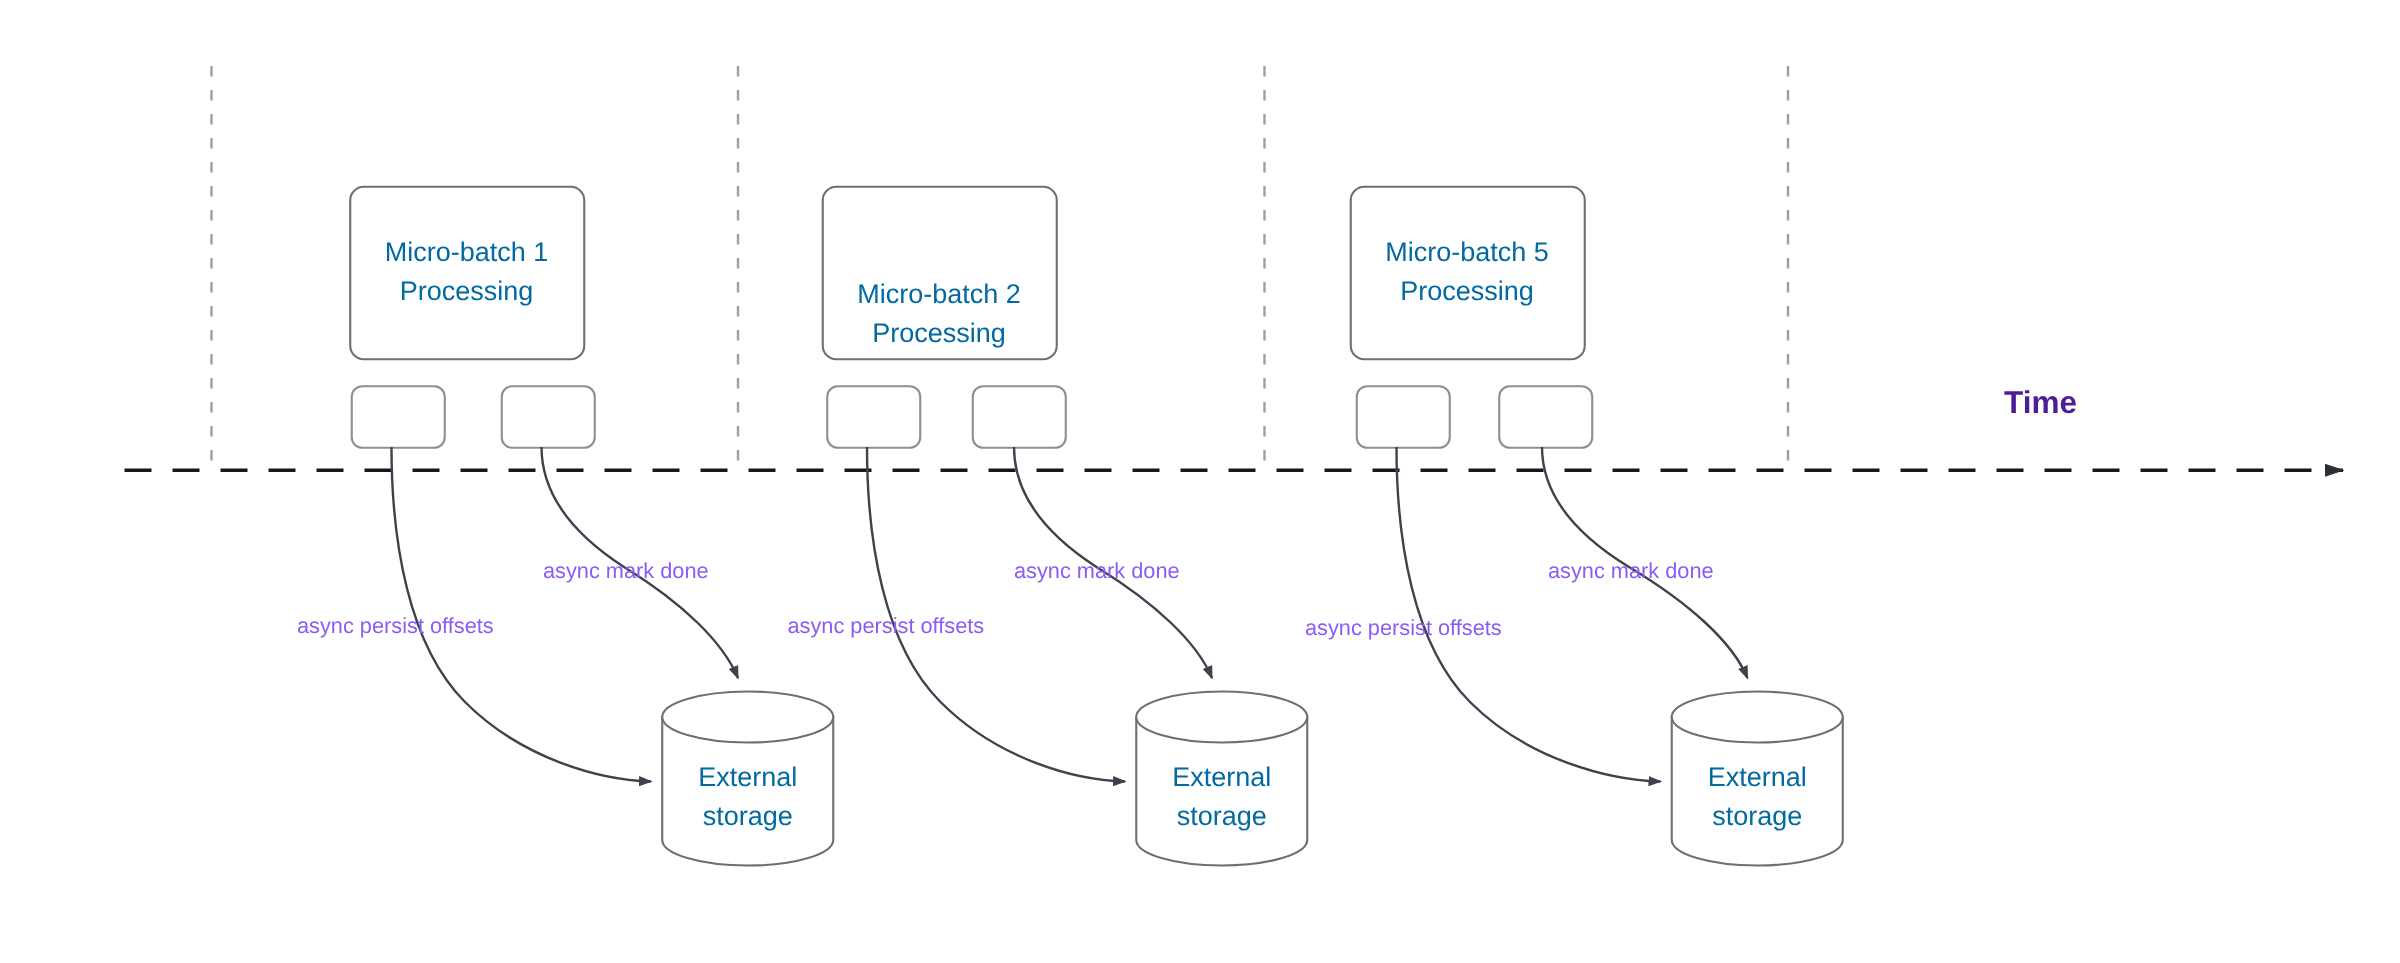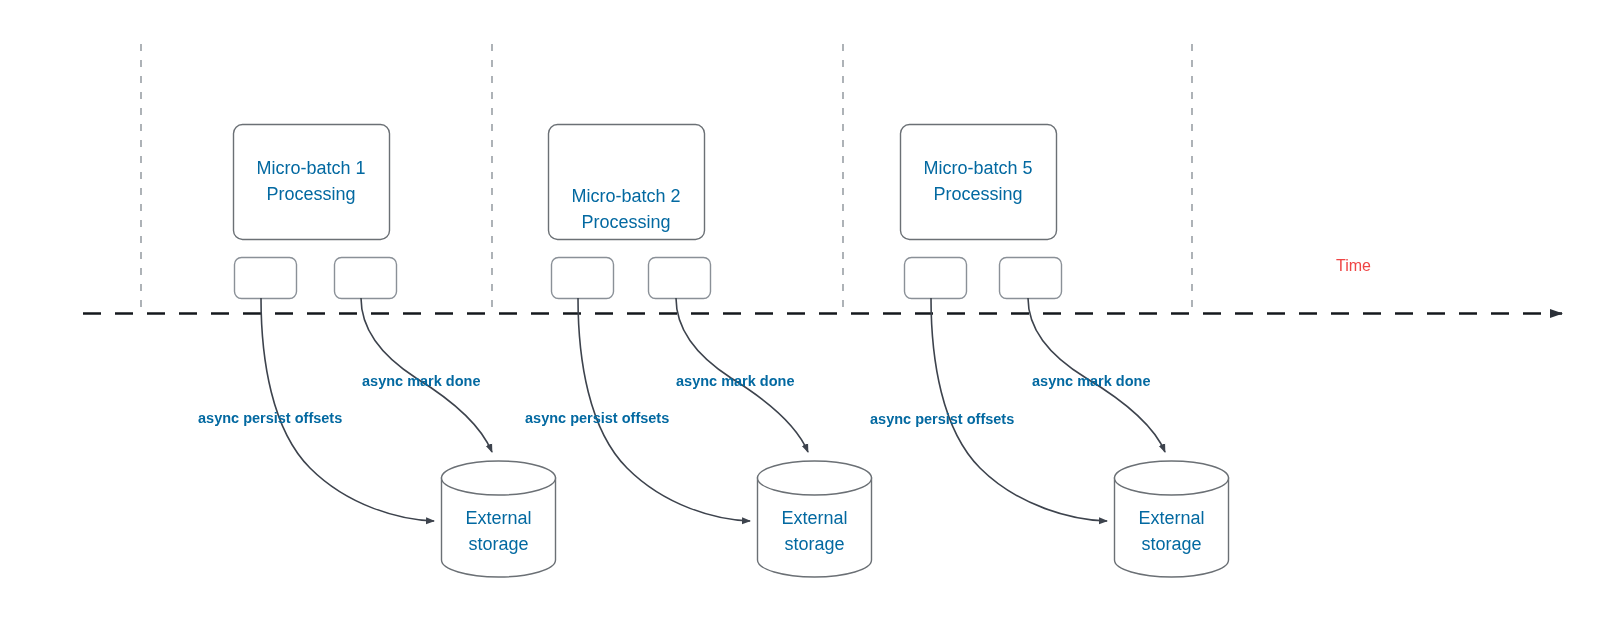--- a/index.html
+++ b/index.html
@@ -31,32 +31,33 @@
     text-align: center;
     color: #0369a1;
     font-size: 18px;
     line-height: 26px;
     font-family: "Liberation Sans", sans-serif;
     white-space: pre-line;
     pointer-events: none;
   }
   .edge-label {
     position: absolute;
-    color: #0369a1;
+    color: #8b5cf6;
     font-size: 14.5px;
-    font-weight: bold;
+    font-weight: normal;
     font-family: "Liberation Sans", sans-serif;
     white-space: nowrap;
   }
   .axis-label {
     position: absolute;
-    color: #ef4444;
-    font-size: 16px;
+    color: #4c1d95;
+    font-size: 21px;
     font-family: "Liberation Sans", sans-serif;
     white-space: nowrap;
+    font-weight: bold;
   }
 </style>
 </head>
 <body>
 
 <div id="canvas">
 
   <svg class="layer" viewBox="0 0 1600 642" xmlns="http://www.w3.org/2000/svg">
     <defs>
       <marker id="arrow" markerWidth="10" markerHeight="10" refX="8" refY="4" orient="auto" markerUnits="userSpaceOnUse">

